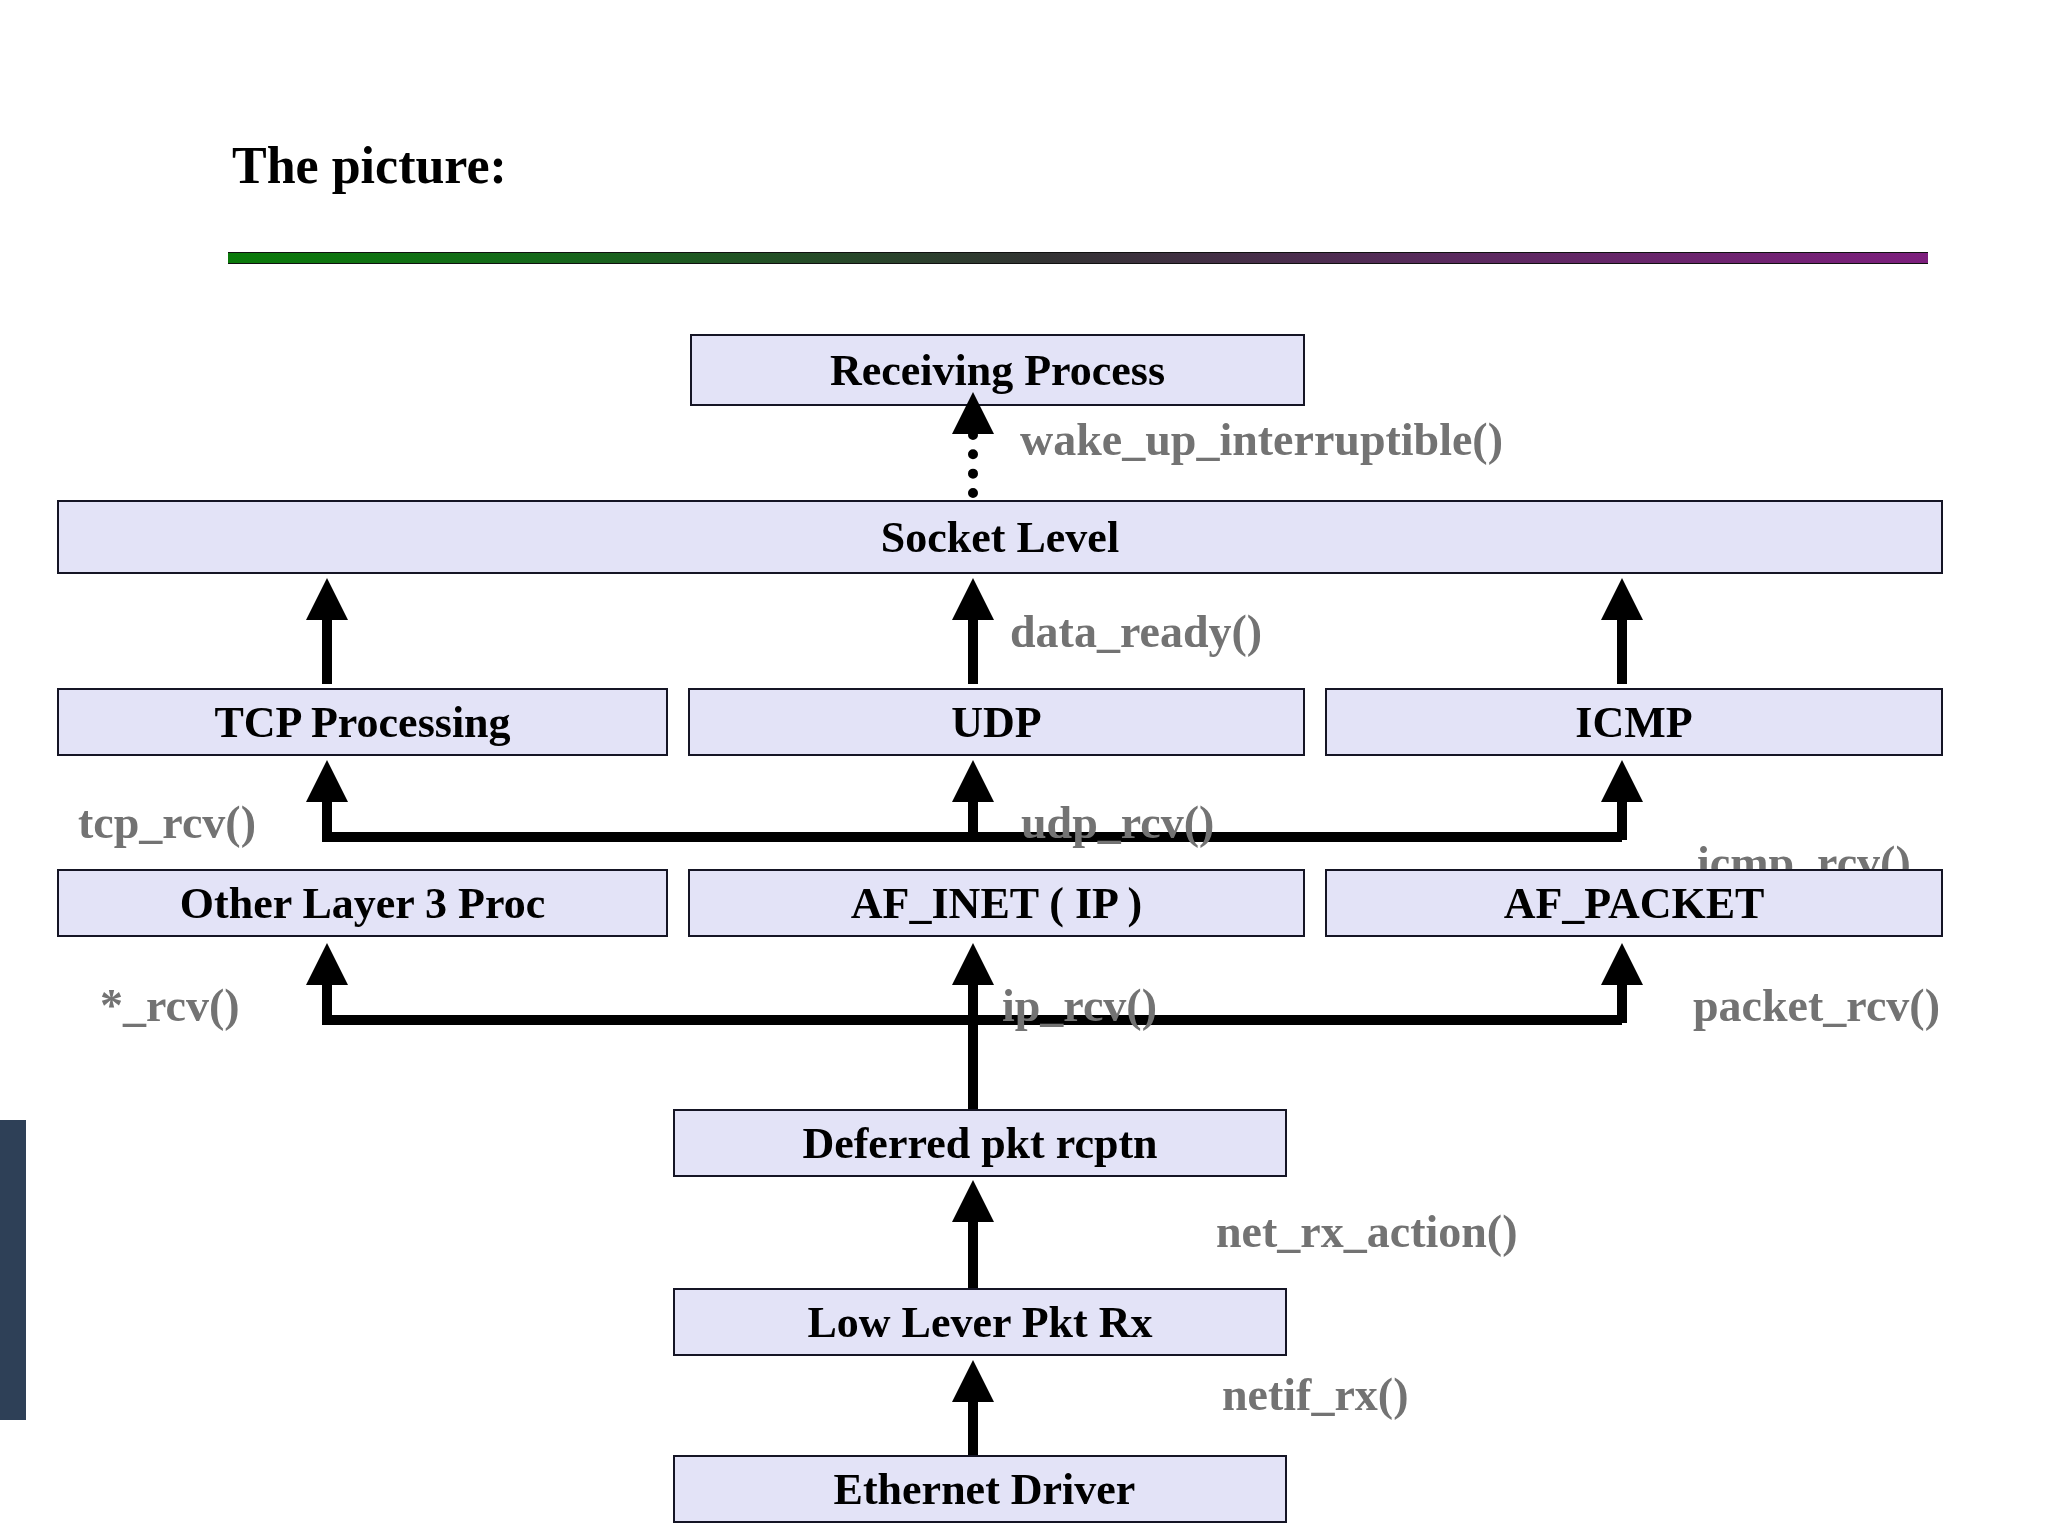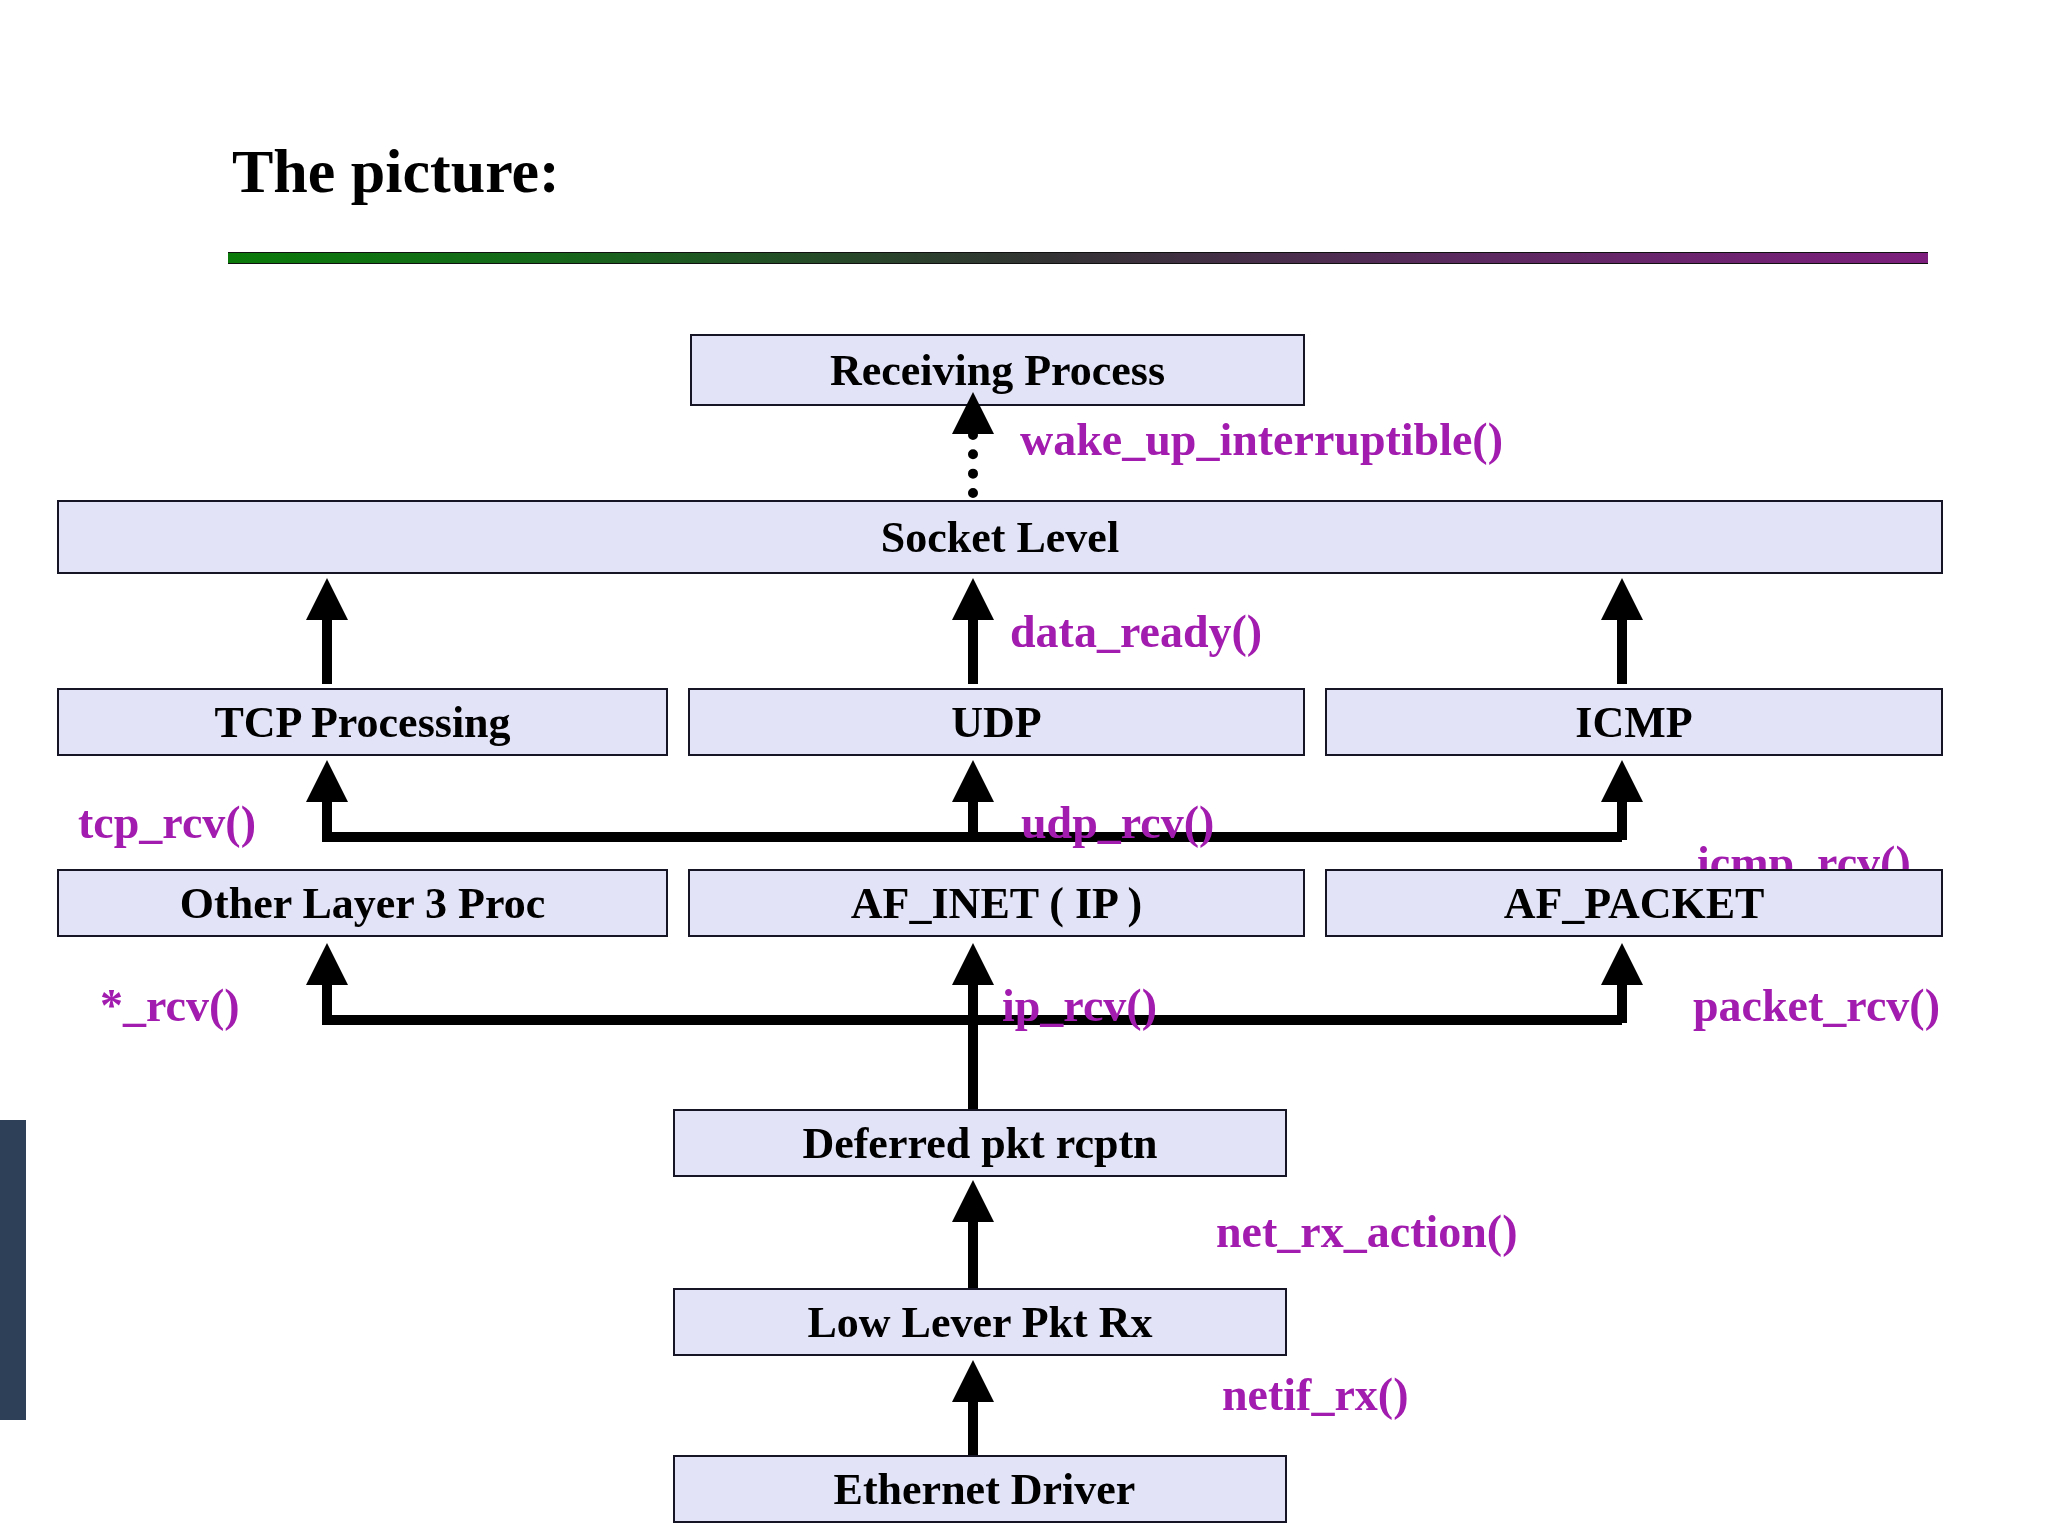--- a/index.html
+++ b/index.html
@@ -26,21 +26,21 @@
     width: 26px;
     height: 300px;
     background: #2e4057;
   }
 
   
   .slide-title {
     position: absolute;
     left: 232px;
     top: 136px;
-    font-size: 62px;
+    font-size: 52px;
     font-weight: bold;
     color: #000000;
     letter-spacing: 0px;
     white-space: nowrap;
     font-family: "Liberation Serif", "DejaVu Serif", serif;
   }
   .title-rule {
     position: absolute;
     left: 228px;
     top: 252px;
@@ -93,21 +93,21 @@
     position: absolute;
     height: 10px;
     background: #000;
   }
 
   
   .call-label {
     position: absolute;
     font-size: 46px;
     font-weight: bold;
-    color: #a21caf;
+    color: #737373;
     white-space: nowrap;
     font-family: "Liberation Serif", "DejaVu Serif", serif;
   }
 </style>
 </head>
 <body>
 
 <div id="slide">
 
   <div class="left-bar"></div>

